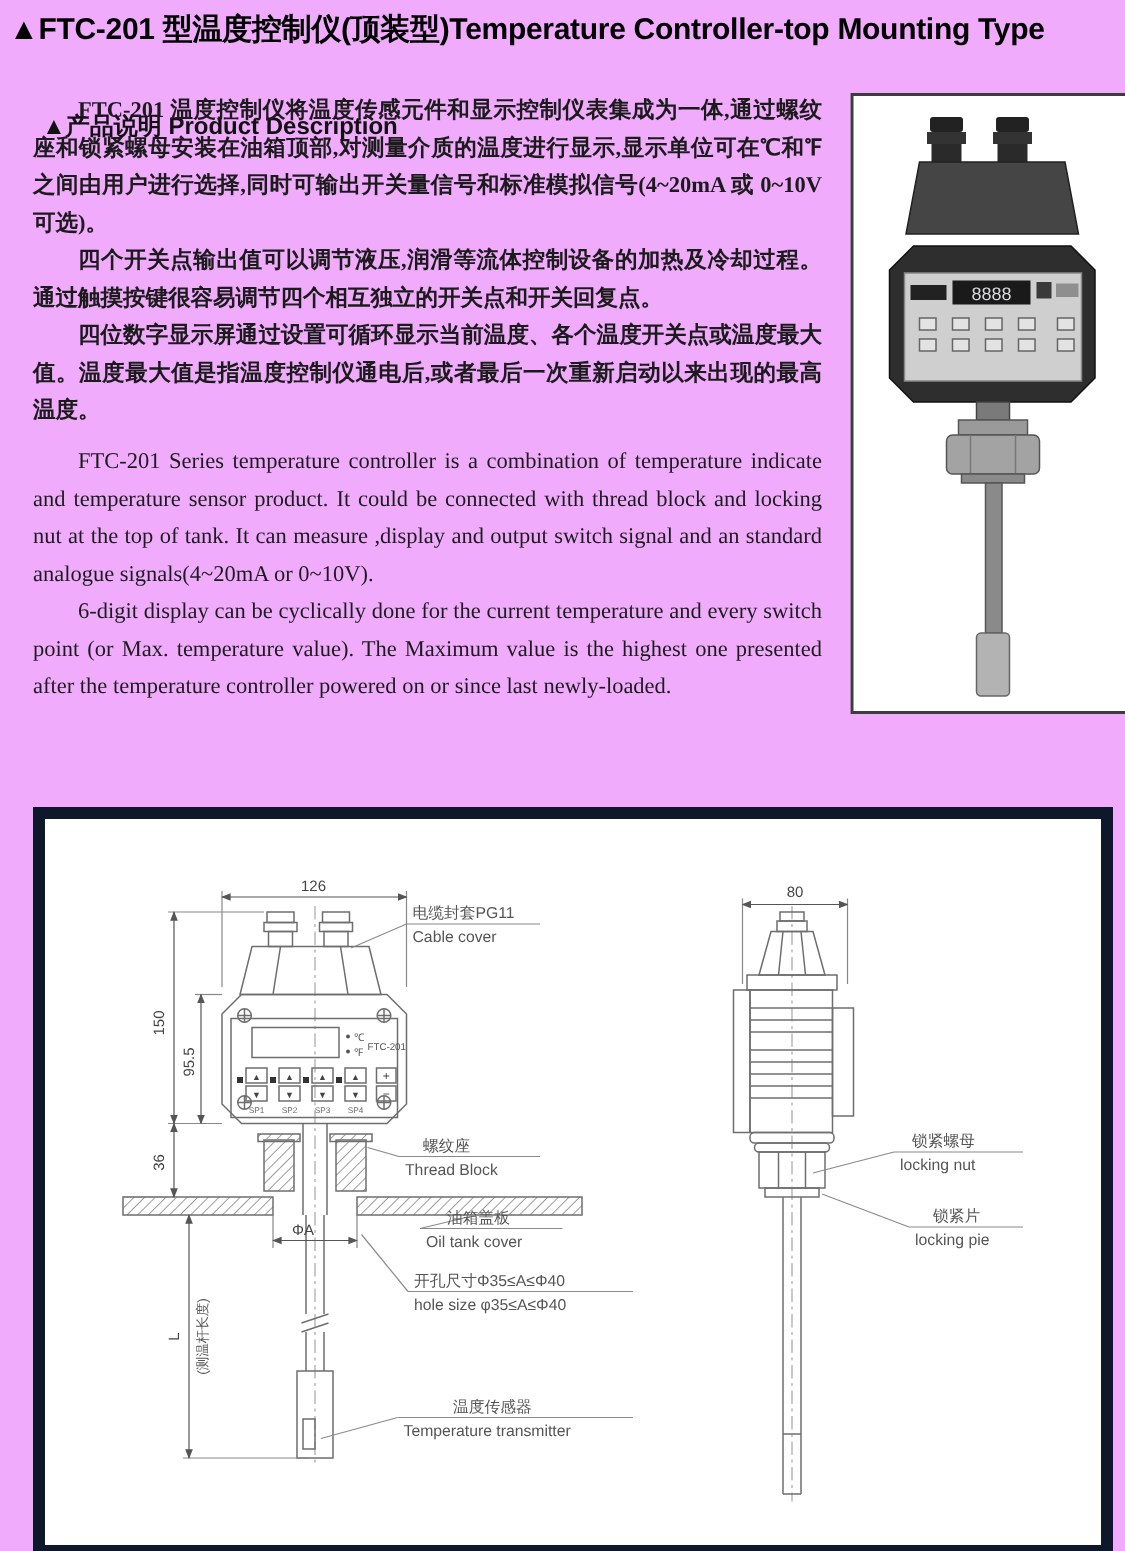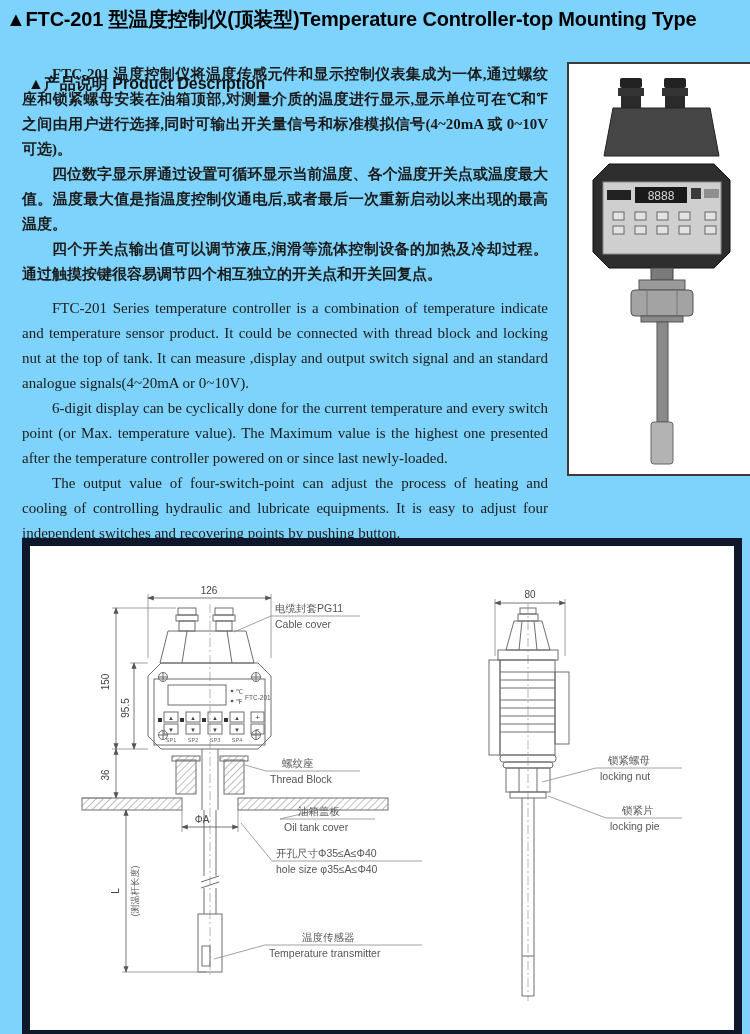--- a/index.html
+++ b/index.html
@@ -1,16 +1,16 @@
 <!DOCTYPE html>
 <html><head>
 <meta charset="utf-8">
 <style>
   html,body{margin:0;padding:0;background:#fdfdfd;}
-  .page{position:relative;width:750px;height:1034px;background:#7dd3fc;overflow:hidden;
+  .page{position:relative;width:750px;height:1034px;background:#f0abfc;overflow:hidden;
         font-family:"Liberation Sans",sans-serif;color:#1a1a1a;}
   .title{position:absolute;left:6px;top:6px;width:742px;font-size:20px;font-weight:bold;
          letter-spacing:-0.2px;white-space:nowrap;color:#000;}
   .sec-head{position:absolute;font-size:16px;font-weight:bold;color:#111;margin-top:36px;}
   .sec-head.h1{left:28px;top:38px;}
   .sec-head.h2{left:28px;top:508px;}
   .body-col{position:absolute;left:22px;top:62px;width:526px;}
   .body-col p{margin:0;font-family:"Liberation Serif",serif;font-size:15px;line-height:25px;
               text-align:justify;text-indent:2em;color:#1b1b1b;}
   .body-col p.zh{font-weight:600;}
@@ -29,25 +29,24 @@
 <body>
 
 <div class="page">
 
   <div class="title">▲FTC-201 型温度控制仪(顶装型)Temperature Controller-top Mounting Type</div>
 
   <div class="sec-head h1">▲产品说明  Product Description</div>
 
   <div class="body-col">
     <p class="zh">FTC-201 温度控制仪将温度传感元件和显示控制仪表集成为一体,通过螺纹座和锁紧螺母安装在油箱顶部,对测量介质的温度进行显示,显示单位可在℃和℉之间由用户进行选择,同时可输出开关量信号和标准模拟信号(4~20mA 或 0~10V 可选)。</p>
+    <p class="zh">四个开关点输出值可以调节液压,润滑等流体控制设备的加热及冷却过程。通过触摸按键很容易调节四个相互独立的开关点和开关回复点。</p>
     <p class="zh">四位数字显示屏通过设置可循环显示当前温度、各个温度开关点或温度最大值。温度最大值是指温度控制仪通电后,或者最后一次重新启动以来出现的最高温度。</p>
-    <p class="zh">四个开关点输出值可以调节液压,润滑等流体控制设备的加热及冷却过程。通过触摸按键很容易调节四个相互独立的开关点和开关回复点。</p>
     <p class="en en-first">FTC-201 Series temperature controller is a combination of temperature indicate and temperature sensor product. It could be connected with thread block and locking nut at the top of tank. It can measure ,display and output switch signal and an standard analogue signals(4~20mA or 0~10V).</p>
     <p class="en">6-digit display can be cyclically done for the current temperature and every switch point (or Max. temperature value). The Maximum value is the highest one presented after the temperature controller powered on or since last newly-loaded.</p>
-    <p class="en">The output value of four-switch-point can adjust the process of heating and cooling of controlling hydraulic and lubricate equipments. It is easy to adjust four independent switches and recovering points by pushing button.</p>
   </div>
 
   <div class="photo-box">
     <svg width="187" height="406" viewBox="0 0 187 406">
 
       <g>
         <rect x="51" y="14" width="22" height="10" rx="2" fill="#222"></rect>
         <rect x="49" y="24" width="26" height="8" fill="#333"></rect>
         <rect x="52" y="32" width="20" height="12" fill="#2a2a2a"></rect>
         <rect x="95" y="14" width="22" height="10" rx="2" fill="#222"></rect>

